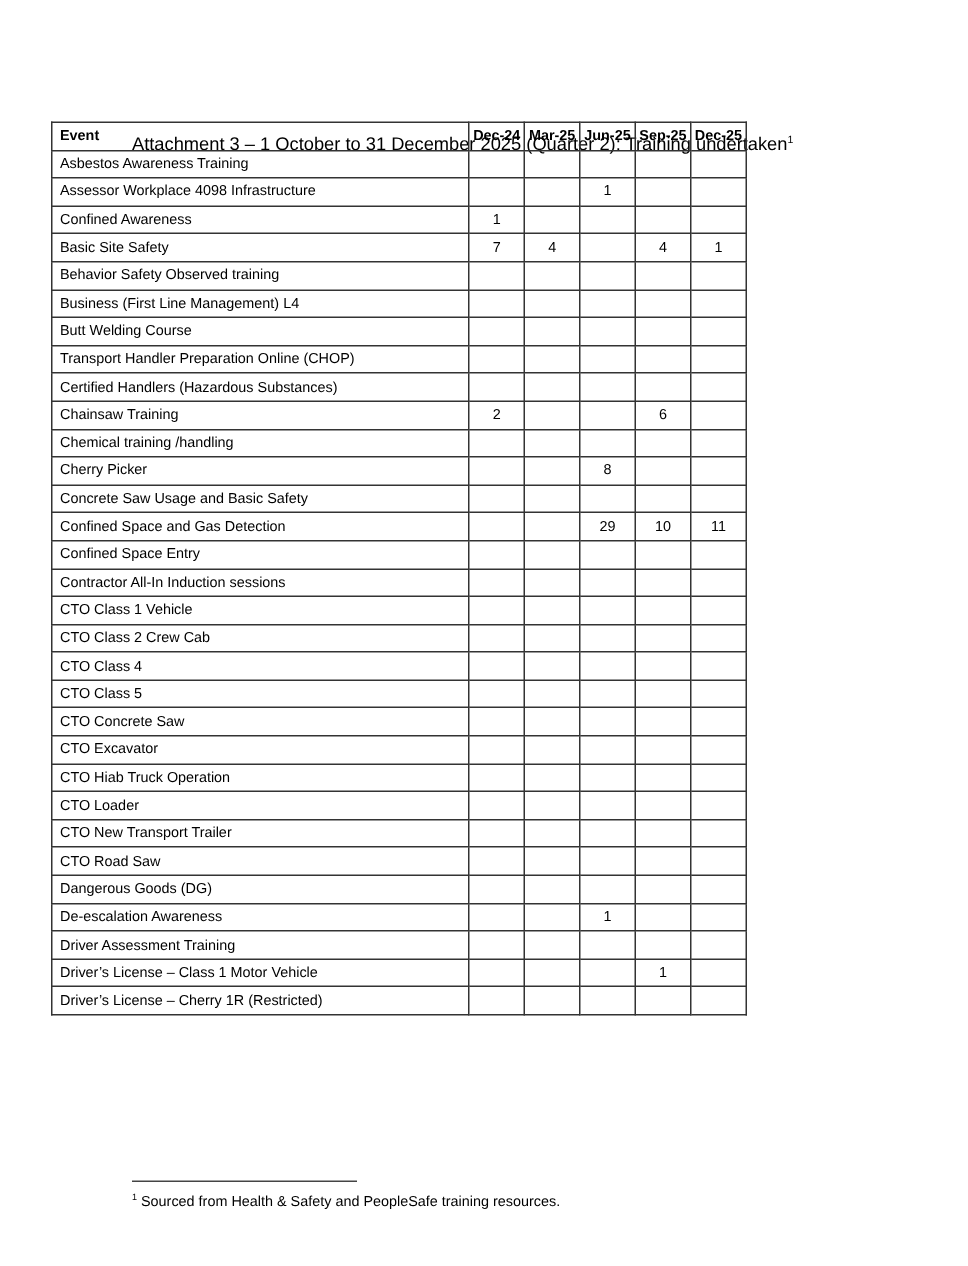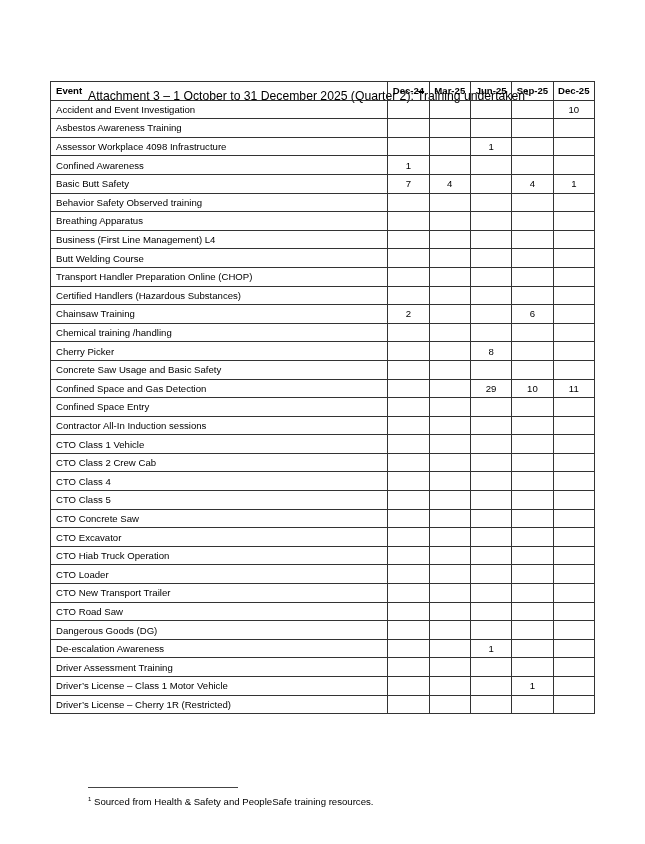--- a/index.html
+++ b/index.html
@@ -7,22 +7,22 @@
       width: 645px; height: 844px; position: relative; overflow: hidden;
       font-family: "Liberation Sans", sans-serif; color: #000;
     }
     .title {
       position: absolute; left: 88px; top: 86px; transform: translateY(-50%);
       font-size: 12.2px; white-space: nowrap; top: 96px;
     }
     .title b { font-weight: normal; }
     .title sup { font-size: 7px; vertical-align: 5px; line-height: 0; }
     table {
-      position: absolute; left: 50px; top: 81px;
-      border-collapse: collapse; width: 545px;
+      position: absolute; left: 34px; top: 81px;
+      border-collapse: collapse; width: 464px;
       font-size: 9.6px;
     }
     td, th {
       border: 1.3px solid #333;
       height: 18.6px; padding: 0 5px; box-sizing: border-box;
     }
     th { font-weight: bold; text-align: left; }
     th.num, td.num { text-align: center; padding: 0; }
     col.c-event { width: 338px; }
     col.c-m { width: 41.4px; }
@@ -56,28 +56,20 @@
       <th>Event</th>
       <th class="num">Dec-24</th>
       <th class="num">Mar-25</th>
       <th class="num">Jun-25</th>
       <th class="num">Sep-25</th>
       <th class="num">Dec-25</th>
     </tr>
   </thead>
   <tbody id="tbody">
       <tr>
-        <td>Accident and Event Investigation</td>
-        <td class="num"></td>
-        <td class="num"></td>
-        <td class="num"></td>
-        <td class="num"></td>
-        <td class="num">10</td>
-      </tr>
-      <tr>
         <td>Asbestos Awareness Training</td>
         <td class="num"></td>
         <td class="num"></td>
         <td class="num"></td>
         <td class="num"></td>
         <td class="num"></td>
       </tr>
       <tr>
         <td>Assessor Workplace 4098 Infrastructure</td>
         <td class="num"></td>
@@ -88,37 +80,29 @@
       </tr>
       <tr>
         <td>Confined Awareness</td>
         <td class="num">1</td>
         <td class="num"></td>
         <td class="num"></td>
         <td class="num"></td>
         <td class="num"></td>
       </tr>
       <tr>
-        <td>Basic Butt Safety</td>
+        <td>Basic Site Safety</td>
         <td class="num">7</td>
         <td class="num">4</td>
         <td class="num"></td>
         <td class="num">4</td>
         <td class="num">1</td>
       </tr>
       <tr>
         <td>Behavior Safety Observed training</td>
-        <td class="num"></td>
-        <td class="num"></td>
-        <td class="num"></td>
-        <td class="num"></td>
-        <td class="num"></td>
-      </tr>
-      <tr>
-        <td>Breathing Apparatus</td>
         <td class="num"></td>
         <td class="num"></td>
         <td class="num"></td>
         <td class="num"></td>
         <td class="num"></td>
       </tr>
       <tr>
         <td>Business (First Line Management) L4</td>
         <td class="num"></td>
         <td class="num"></td>

